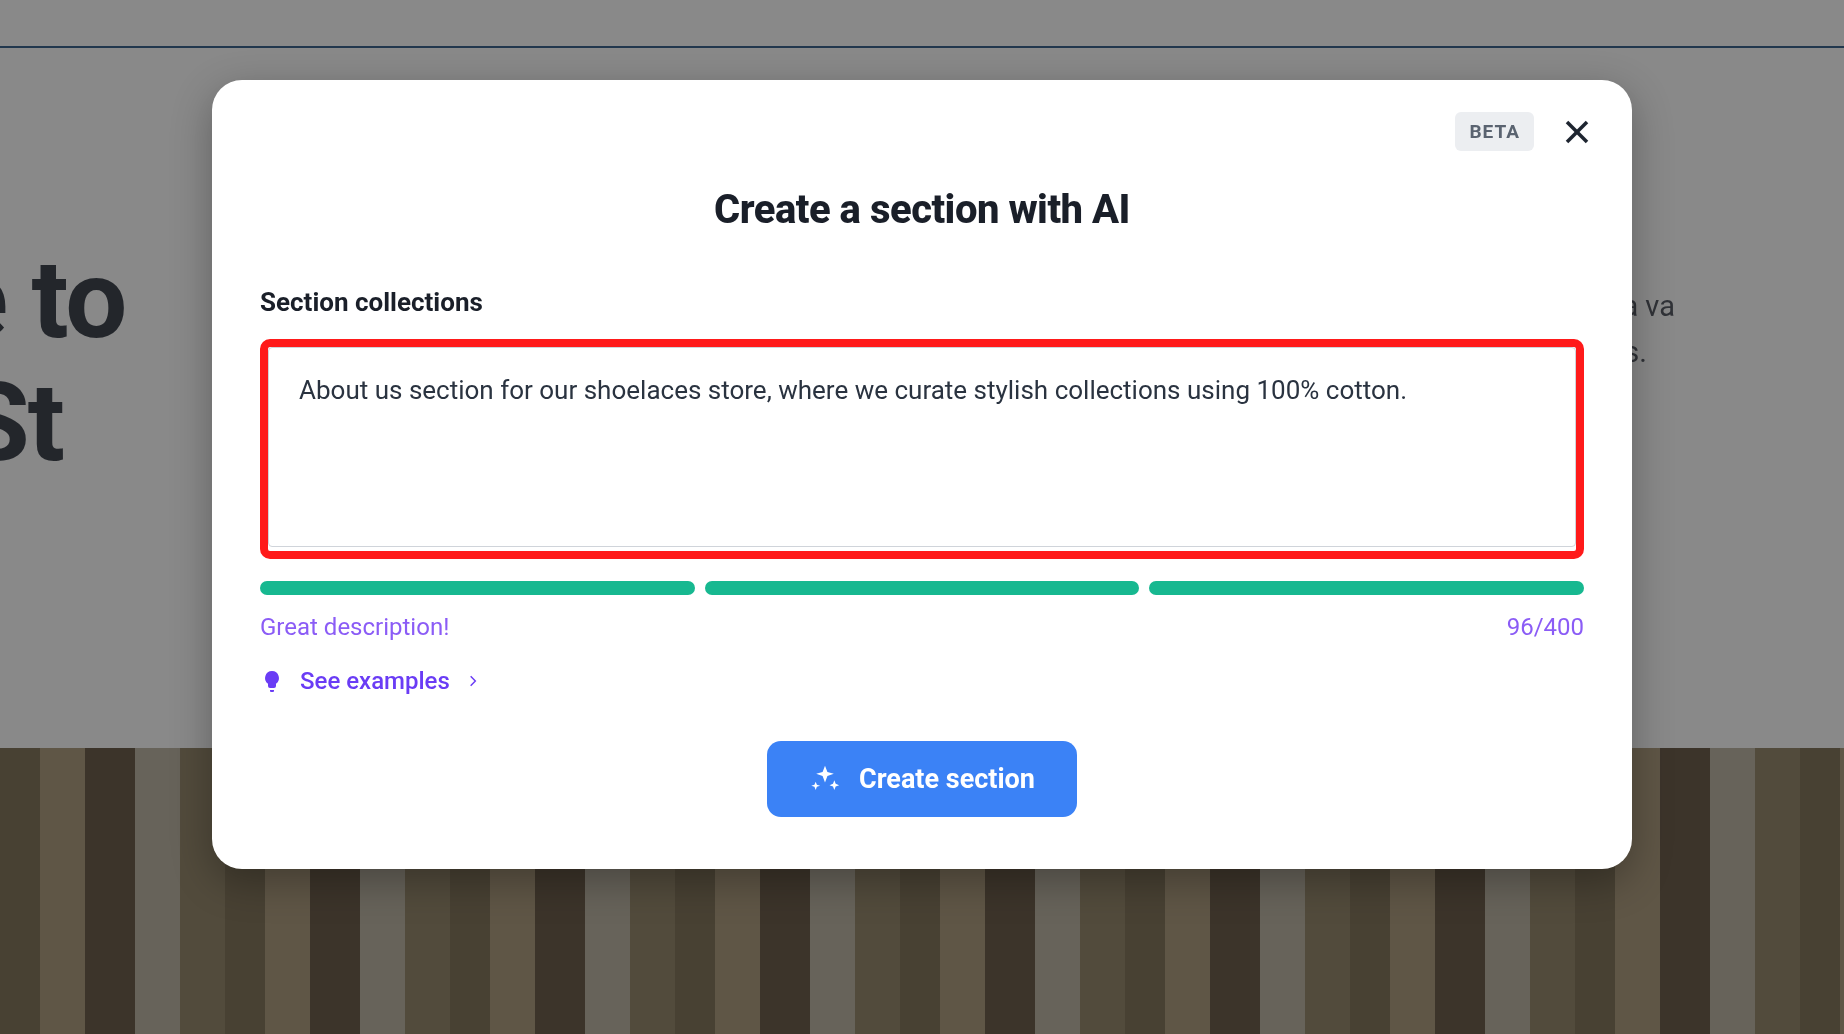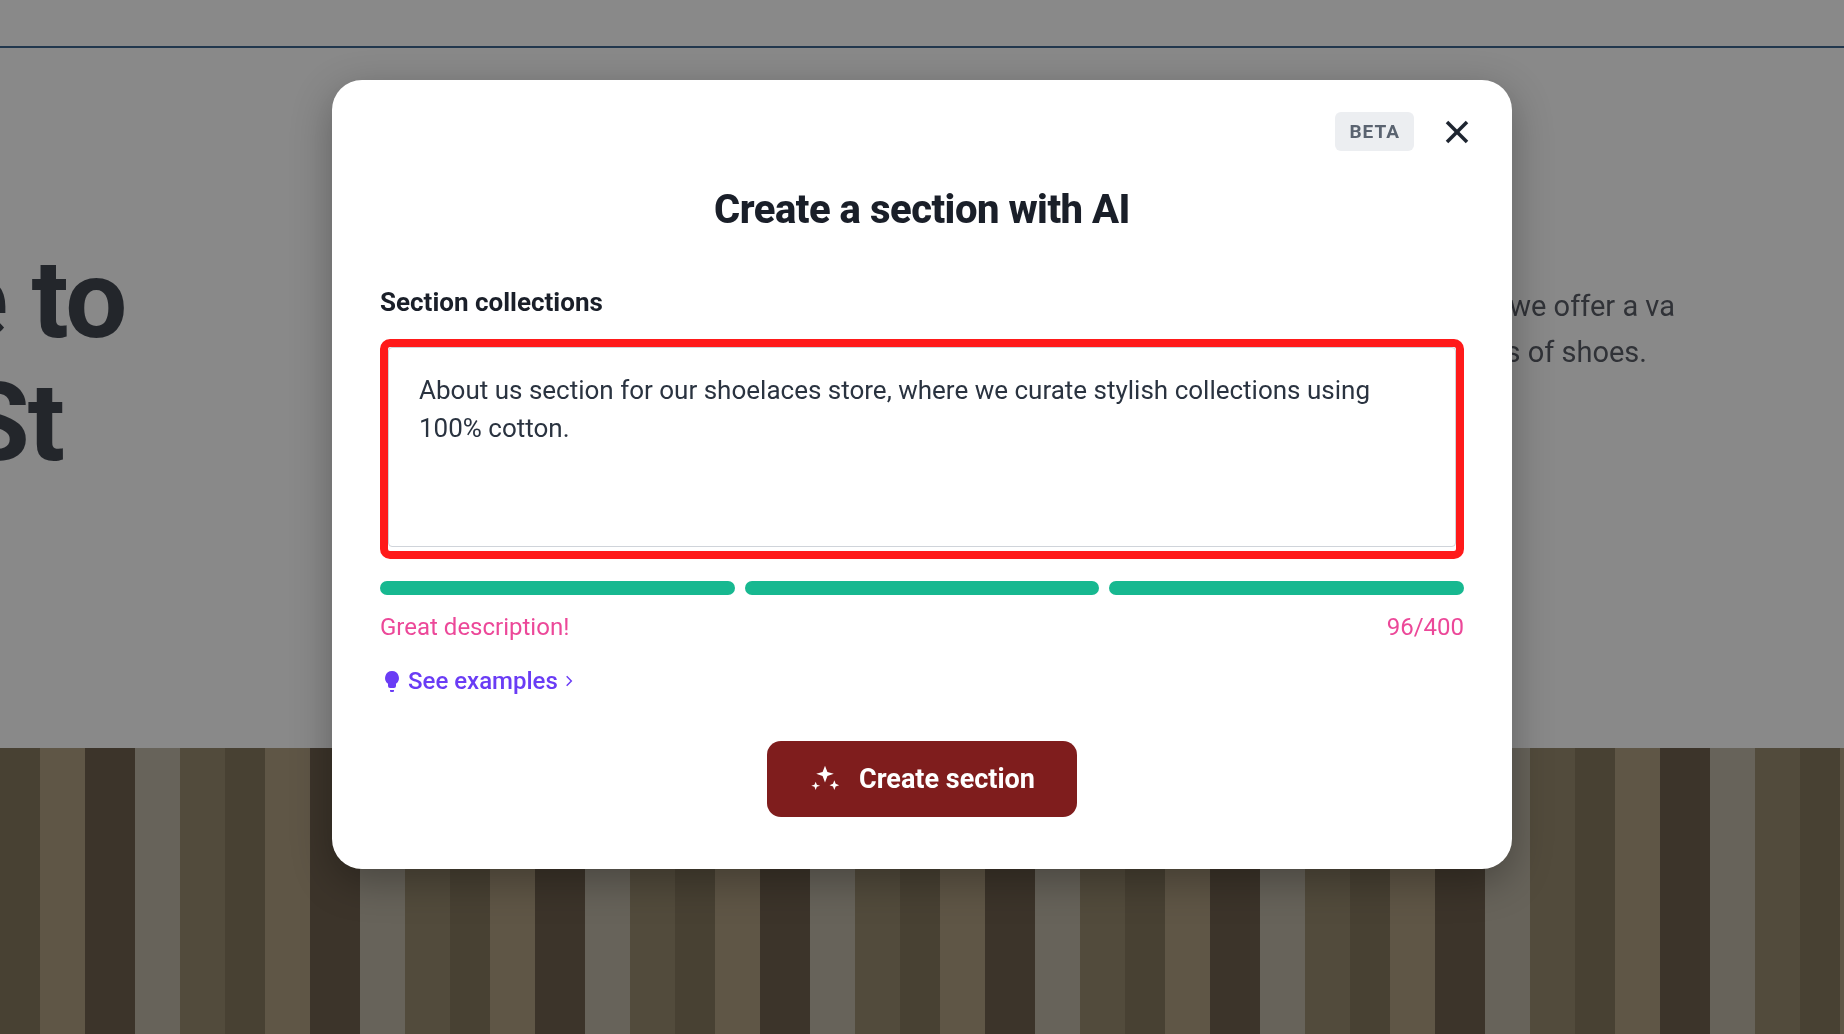--- a/index.html
+++ b/index.html
@@ -80,21 +80,21 @@
     inset: 0;
     background: rgba(40,40,40,0.55);
   }
 
   
   .modal {
     position: absolute;
     top: 80px;
     left: 50%;
     transform: translateX(-50%);
-    width: 1180px;
+    width: 1420px;
     background: #ffffff;
     border-radius: 30px;
     box-shadow: 0 12px 40px rgba(0,0,0,0.3);
     padding: 42px 48px 52px;
   }
   .modal-topright {
     position: absolute;
     top: 32px;
     right: 36px;
     display: flex;
@@ -165,49 +165,49 @@
     height: 14px;
     background: #17b890;
     border-radius: 7px;
   }
 
   .feedback-row {
     margin-top: 18px;
     display: flex;
     justify-content: space-between;
     font-size: 24px;
-    color: #ec4899;
+    color: #8b5cf6;
   }
 
   .examples-link {
     margin-top: 26px;
     display: inline-flex;
     align-items: center;
-    gap: 4px;
+    gap: 16px;
     color: #6a3cf5;
     font-size: 24px;
     font-weight: 500;
     cursor: pointer;
     background: none;
     border: none;
     font-family: inherit;
   }
   .examples-link svg.bulb { width: 24px; height: 24px; fill: #6a3cf5; }
   .examples-link svg.chev { width: 14px; height: 14px; stroke: #6a3cf5; stroke-width: 2.5; fill: none; }
 
   .create-wrap {
     margin-top: 44px;
     display: flex;
     justify-content: center;
   }
   .create-btn {
     display: inline-flex;
     align-items: center;
     gap: 18px;
-    background: #7f1d1d;
+    background: #3b82f6;
     color: #ffffff;
     border: none;
     border-radius: 14px;
     padding: 22px 42px;
     font-size: 27px;
     font-weight: 700;
     cursor: pointer;
     font-family: inherit;
   }
   .create-btn svg { width: 32px; height: 32px; fill: #ffffff; }

